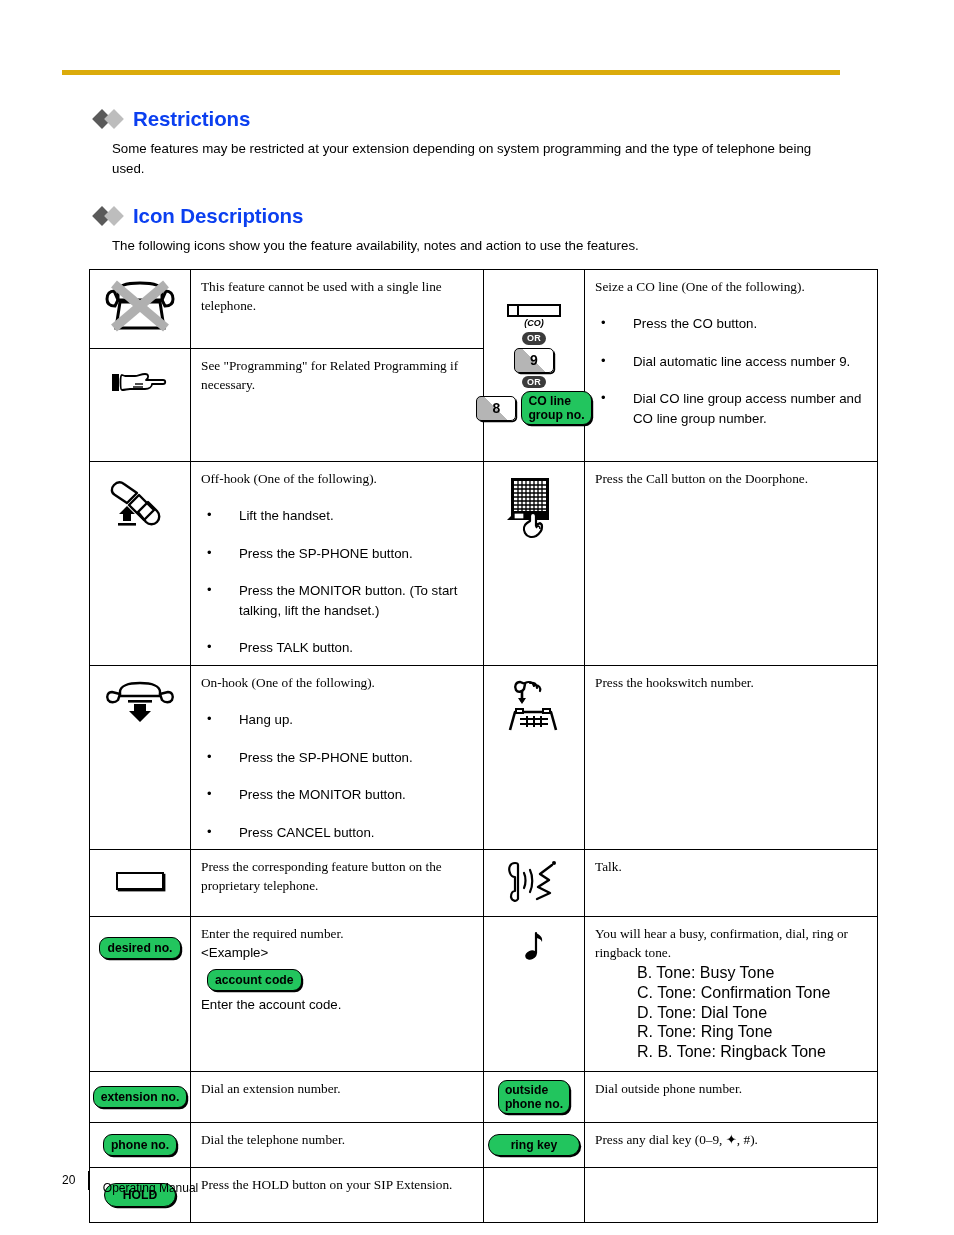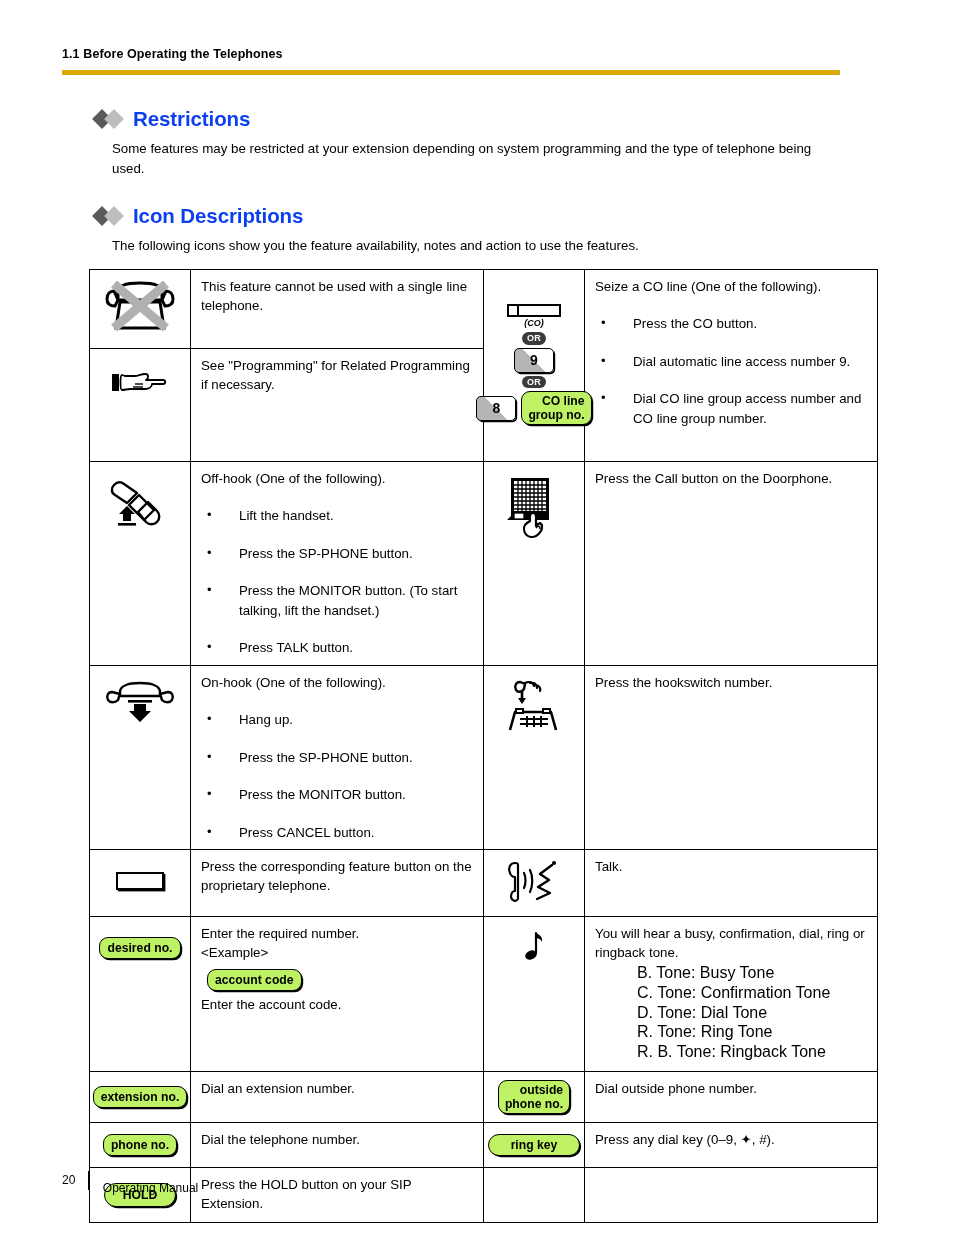--- a/index.html
+++ b/index.html
@@ -108,20 +108,21 @@
     vertical-align: top;
     padding-top: 8px;
   }
   td.col-desc {
     width: 274px;
     padding: 7px 8px 7px 10px;
   }
   .desc-lead {
     font-size: 13.3px;
     line-height: 19px;
+    font-family: Liberation Serif, serif;
   }
   ul.bullets {
     margin: 1px 0 0 0;
     padding: 0;
     list-style: none;
   }
   ul.bullets li {
     position: relative;
     padding-left: 38px;
     font-size: 13.3px;
@@ -143,27 +144,27 @@
   .plain-line { font-size: 13.3px; line-height: 19.5px; }
 
   
   .ic { display: inline-block; line-height: 0; }
 
   
   .chip {
     display: inline-block;
     border: 1.8px solid #000;
     border-radius: 9px;
-    background: #bef264;
+    background: #22c55e;
     font-size: 12.2px;
     font-weight: bold;
     line-height: 14px;
     padding: 3px 7px 3px 7px;
     box-shadow: 1.6px 1.6px 0 -0.4px #000;
-    text-align: right;
+    text-align: left;
     white-space: nowrap;
   }
   .chip.two-line { padding: 2px 6px; }
   .chip.pill {
     border-radius: 999px;
     padding: 3px 22px;
   }
   .chip.hold { border-radius: 999px; padding: 4px 18px; }
 
   
@@ -254,23 +255,20 @@
     height: 19px;
     background: #000;
   }
   .footer .fname { font-size: 12px; margin-top: 16px; }
 </style>
 </head>
 <body>
 
 <div class="page">
 
-  <div class="page-header">
-    <div class="hdr-text">1.1 Before Operating the Telephones</div>
-  </div>
   <div class="hdr-rule"></div>
 
   <div class="section" style="top:106px;">
     <div class="sec-heading">
       <span class="diamonds">
         <span class="dia dark"></span>
           <span class="dia light"></span>
       </span>
       <span class="sec-title">Restrictions</span>
     </div>

